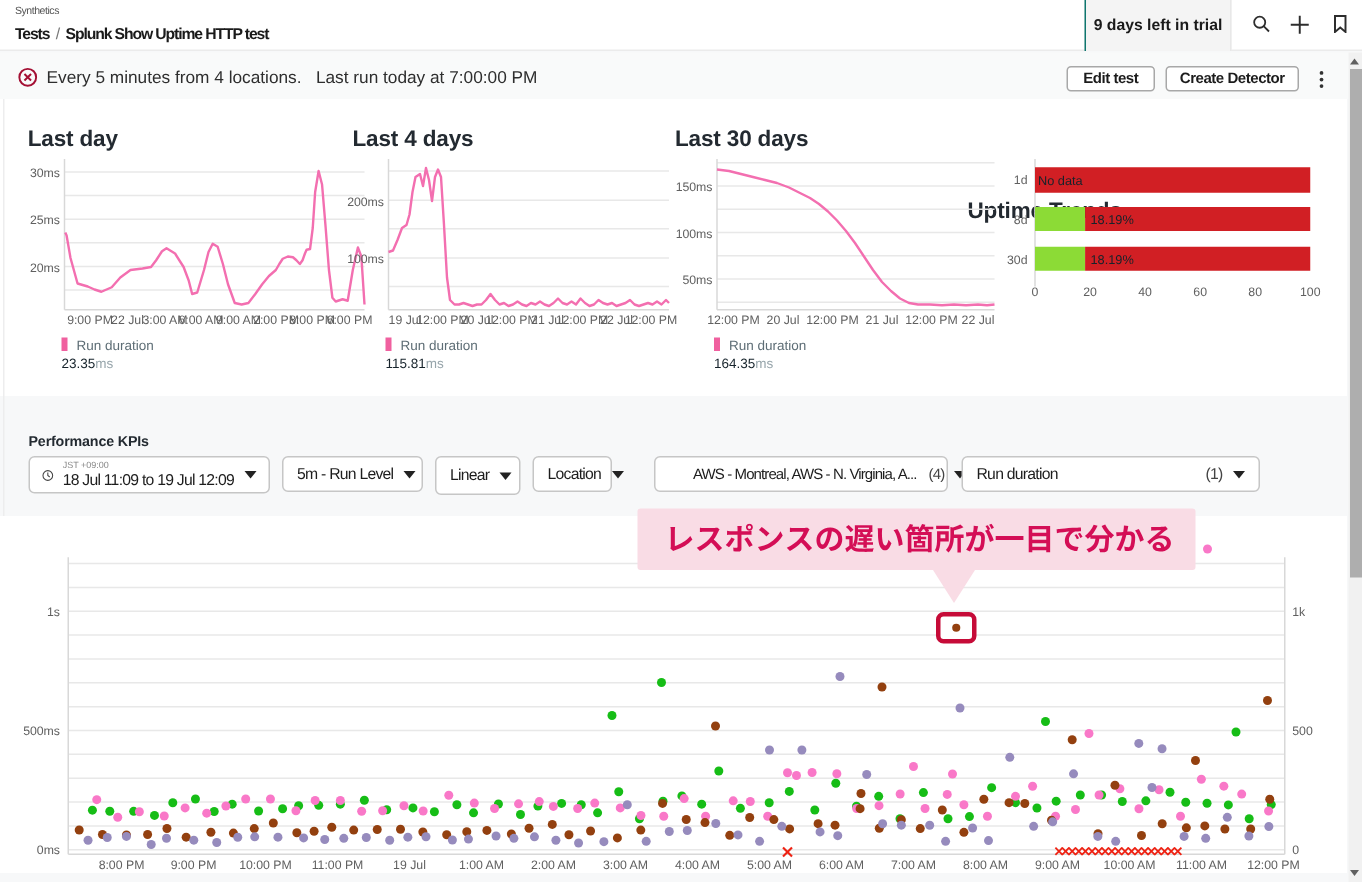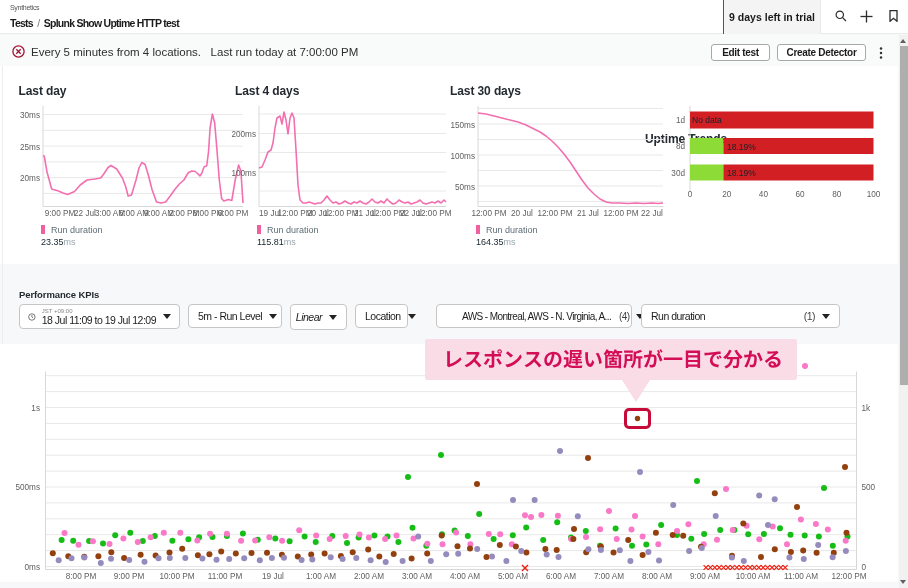--- a/index.html
+++ b/index.html
@@ -3,21 +3,21 @@
 <style>
 * { margin:0; padding:0; box-sizing:border-box; }
 html,body { width:908px; height:588px; font-family:"Liberation Sans",sans-serif; background:#f7f8f9; overflow:hidden; }
 .abs { position:absolute; }
 .ax { font:8.2px "Liberation Sans",sans-serif; fill:#606060; }
 svg text { font-family:"Liberation Sans",sans-serif; }
 .card { position:absolute; background:#fff; }
 .btn { position:absolute; background:#fff; border:1px solid #a8a8a8; border-radius:3px; font-size:10px; letter-spacing:-0.3px; font-weight:bold; color:#1c1c1c; display:flex; align-items:center; justify-content:center; white-space:nowrap; }
 .pill { position:absolute; background:#fff; border:1px solid #c6c6c6; border-radius:4px; height:23px; font-size:10.5px; letter-spacing:-0.5px; color:#1d1d1d; display:flex; align-items:center; white-space:nowrap; }
 .caret { width:0; height:0; border-left:4px solid transparent; border-right:4px solid transparent; border-top:5px solid #222; margin-left:7px; }
-.ctitle { position:absolute; font-size:12px; font-weight:bold; color:#232a31; letter-spacing:-0.1px; }
+.ctitle { position:absolute; font-size:15px; font-weight:bold; color:#232a31; letter-spacing:-0.1px; }
 .leg { position:absolute; font-size:9px; color:#5d6d75; line-height:11.5px; }
 .leg .sw { display:inline-block; width:4px; height:9px; background:#f0609f; margin-right:6px; vertical-align:-1px; }
 .leg .val { color:#16232b; }
 .leg .unit { color:#97a5ab; }
 </style></head>
 <body>
 
 <div class="card" style="left:0;top:0;width:908px;height:34px;border-bottom:1px solid #ebebeb;text-align:center;">
   <div class="abs" style="left:10px;top:4px;font-size:7px;letter-spacing:-0.3px;color:#555;">Synthetics</div>
   <div class="abs" style="left:10px;top:17px;font-size:10.5px;letter-spacing:-0.75px;font-weight:bold;color:#1a1a1a;">Tests&nbsp; <span style="color:#777;font-weight:normal;">/</span>&nbsp; Splunk Show Uptime HTTP test</div>
@@ -156,21 +156,21 @@
       <circle cx="6" cy="6" r="5" fill="none" stroke="#444" stroke-width="1.1"></circle>
       <path d="M6,3 L6,6 L8,7.5" fill="none" stroke="#444" stroke-width="1.1"></path>
     </svg>
   <div style="line-height:1;">
     <div style="font-size:6px;color:#888;margin-bottom:1px;letter-spacing:0;">JST +09:00</div>
     <div style="font-size:10.5px;letter-spacing:-0.5px;color:#1d1d1d;white-space:nowrap;">18 Jul 11:09 to 19 Jul 12:09</div>
   </div>
   <div class="caret"></div>
 </div>
 <div class="pill" style="left:188px;top:304px;width:94px;height:24px;padding:0 9px;justify-content:space-between;">5m - Run Level<div class="caret"></div></div>
-<div class="pill" style="left:290px;top:304px;width:57px;height:24px;padding:12px 9px;justify-content:flex-end;font-style:italic;">Linear<div class="caret"></div></div>
+<div class="pill" style="left:290px;top:304px;width:57px;height:24px;padding:12px 9px;justify-content:flex-start;">Linear<div class="caret"></div></div>
 <div class="pill" style="left:355px;top:304px;width:53px;height:24px;padding:0 9px;justify-content:space-between;">Location<div class="caret"></div></div>
 <div class="pill" style="left:436px;top:304px;width:196px;height:24px;padding:0 25px;font-size:10px;letter-spacing:-0.6px;">AWS - Montreal, AWS - N. Virginia, A...<span style="margin-left:8px;color:#444;">(4)</span><div class="caret"></div></div>
 <div class="pill" style="left:641px;top:304px;width:199px;height:24px;padding:0 9px;">Run duration<span style="margin-left:auto;color:#444;">(1)</span><div class="caret"></div></div>
 
 <div class="card" style="left:0;top:344px;width:898px;height:238px;"></div>
 <svg class="abs" style="left:0;top:0;" width="908" height="588">
   <line x1="45.5" y1="566.5" x2="856.5" y2="566.5" stroke="#e8e8e8" stroke-width="1"></line>
 <line x1="45.5" y1="550.6" x2="856.5" y2="550.6" stroke="#e8e8e8" stroke-width="1"></line>
 <line x1="45.5" y1="534.7" x2="856.5" y2="534.7" stroke="#e8e8e8" stroke-width="1"></line>
 <line x1="45.5" y1="518.8" x2="856.5" y2="518.8" stroke="#e8e8e8" stroke-width="1"></line>

